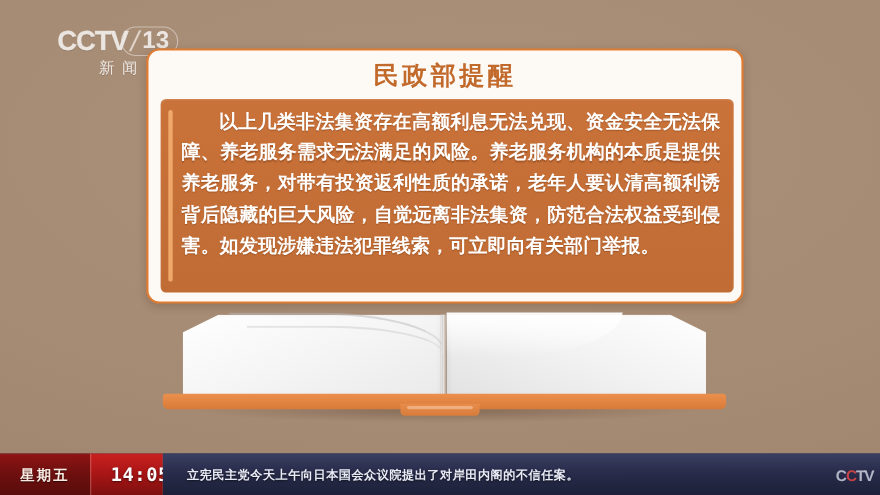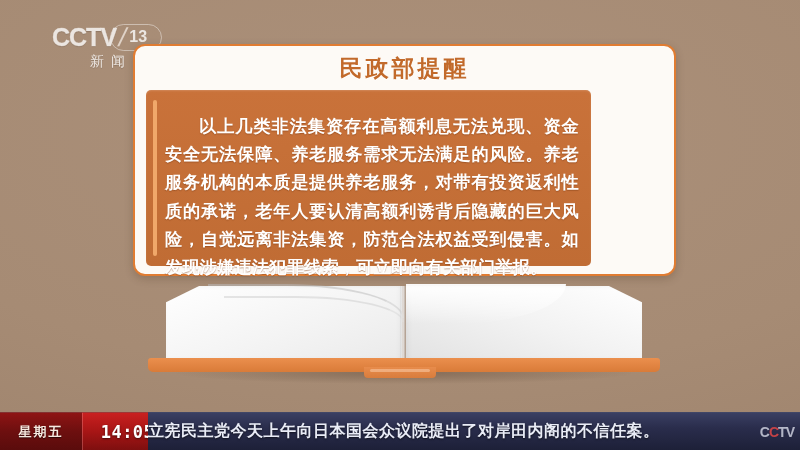--- a/index.html
+++ b/index.html
@@ -36,21 +36,21 @@
     color:#ffffff;
     font-family:"Liberation Sans",sans-serif;
     text-shadow:0 1px 1px rgba(0,0,0,.18);
     -webkit-text-stroke:0.4px rgba(255,255,255,.6);
   }
   #bug-slash {
     font-size:26px; color:#f0e7df; margin:0 1px 0 3px;
     transform:skewX(-12deg);
   }
   #bug-13 {
-    font-size:16px; font-weight:bold; color:#ffffff;
+    font-size:22px; font-weight:bold; color:#ffffff;
     padding:0 5px 0 2px;
   }
   #bug-pill {
     position:absolute;
     left:58px; top:2px;
     width:52px; height:27px;
     border:1.6px solid rgba(255,255,255,.55);
     border-radius:14px;
     pointer-events:none;
   }
@@ -169,24 +169,24 @@
     color:#c26a2b;
     letter-spacing:3px;
     font-family:"DejaVu Sans","Liberation Sans",sans-serif;
     text-shadow:0 1px 0 rgba(255,255,255,.85);
   }
 
   
   #panel {
     position:absolute;
     left:11px; top:44px;
-    width:445px; height:176px;
+    width:521px; height:176px;
     background:linear-gradient(180deg,#c9723a 0%, #c06c34 100%);
     border-radius:5px;
-    padding:22px 12px 8px 19px;
+    padding:7px 12px 8px 19px;
     box-shadow:inset 0 1px 2px rgba(255,255,255,.16);
   }
   #panel-accent {
     position:absolute;
     left:7px; top:10px;
     width:4px; height:156px;
     background:#f0a86a;
     border-radius:2px;
   }
   #body-text {
@@ -236,24 +236,24 @@
   }
   #ticker-feed {
     flex:1;
     background:linear-gradient(180deg,#3a3f62 0%,#2a2d4c 40%,#1d2038 100%);
     display:flex; align-items:center;
     overflow:hidden;
     position:relative;
     border-top:1px solid rgba(150,160,210,.3);
   }
   #ticker-feed-text {
-    font-size:16px; font-weight:bold;
+    font-size:11px; font-weight:bold;
     color:#e9ecf6;
     white-space:nowrap;
-    padding-left:0;
+    padding-left:22px;
     letter-spacing:0.5px;
     text-shadow:0 1px 2px rgba(0,0,0,.6);
     font-family:"DejaVu Sans","Liberation Sans",sans-serif;
   }
   #ticker-logo {
     position:absolute;
     right:6px; top:50%;
     transform:translateY(-50%);
     font-size:14px; font-weight:bold;
     color:rgba(225,228,240,.75);

